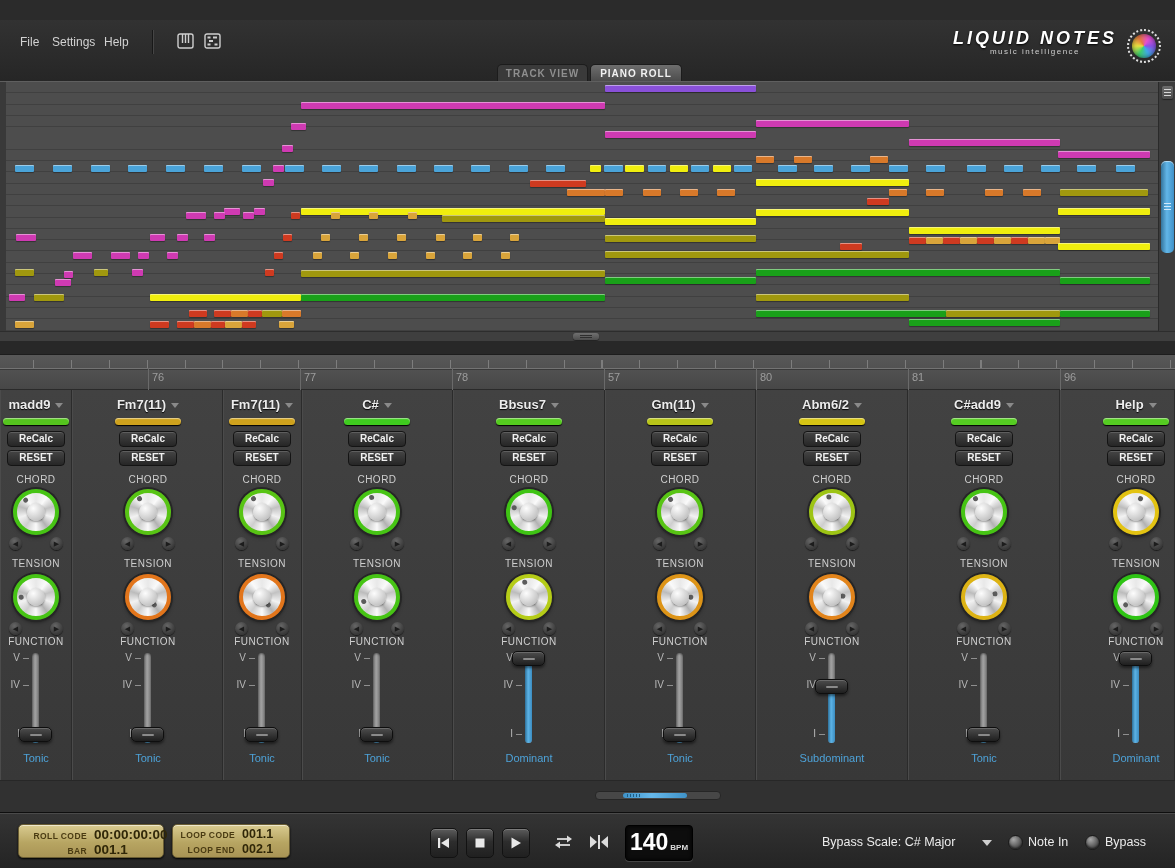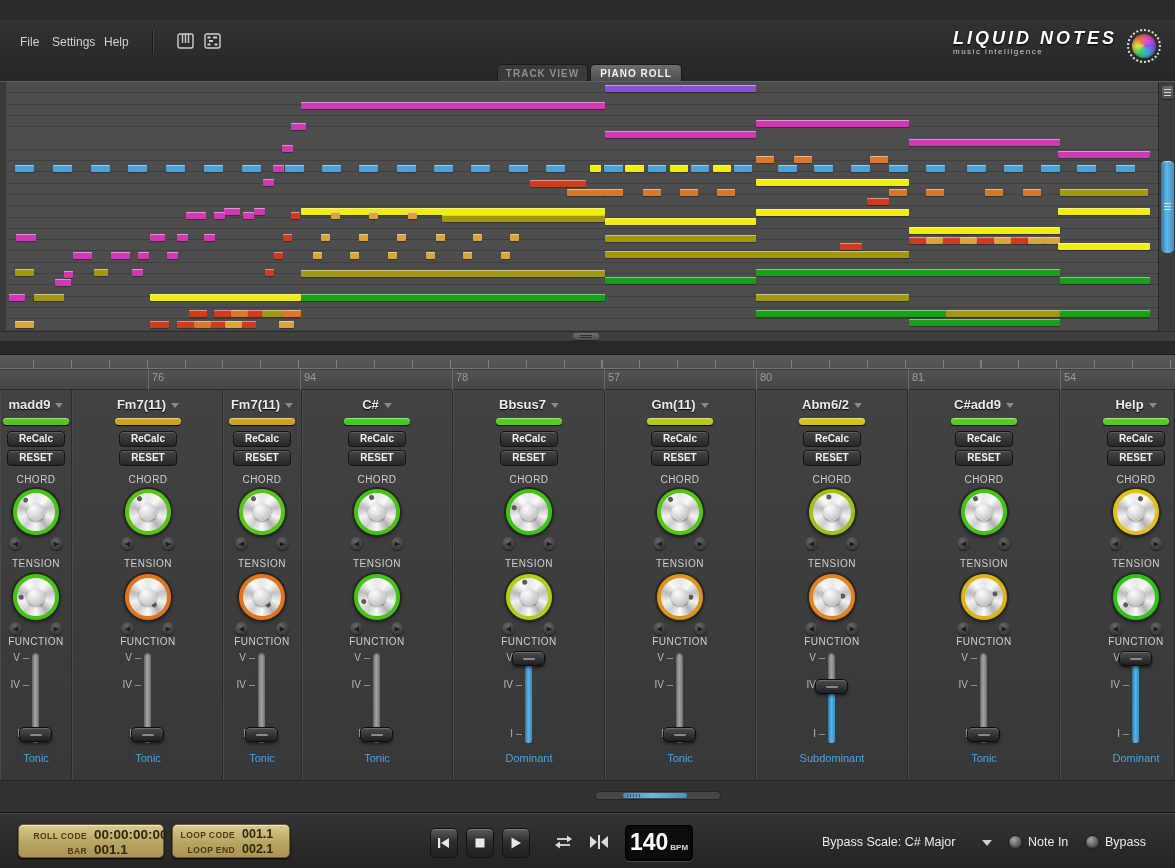--- a/index.html
+++ b/index.html
@@ -10,21 +10,21 @@
   .tl{position:absolute;top:4px;width:12px;height:12px;border-radius:50%;box-shadow:inset 0 1px 1px rgba(255,255,255,.6),0 1px 1px rgba(0,0,0,.3);}
   .tl.red{left:8px;background:radial-gradient(circle at 35% 30%,#ff9a92,#ec6158 60%,#c94840);}
   .tl.yel{left:26px;background:radial-gradient(circle at 35% 30%,#ffd98a,#f5b63e 60%,#d1992e);}
   .tl.grn{left:44px;background:radial-gradient(circle at 35% 30%,#b5eb9a,#53c43f 60%,#3da32e);}
   .wtitle{position:absolute;left:0;right:0;top:3px;text-align:center;font-size:12px;color:#333;font-weight:bold;}
   
   .header{position:absolute;left:0;top:20px;width:100%;height:61px;background:linear-gradient(#323232,#262626);}
   .menu-item{position:absolute;top:15px;font-size:12px;color:#d2d2d2;cursor:default;}
   .msep{position:absolute;left:152px;top:10px;width:1px;height:24px;background:#181818;box-shadow:1px 0 0 #454545;}
   .toolbtn{position:absolute;top:13px;width:20px;height:18px;}
-  .logo{position:absolute;right:58px;top:8px;text-align:left;}
+  .logo{position:absolute;right:58px;top:8px;text-align:center;}
   .logo-title{font-size:18px;font-weight:bold;color:#fff;letter-spacing:3px;font-style:italic;text-shadow:0 1px 2px #000;}
   .logo-sub{font-size:8px;color:#cfcfcf;letter-spacing:1.5px;margin-top:-2px;}
   .logo-orb{position:absolute;right:14px;top:9px;width:34px;height:34px;border-radius:50%;border:2px dotted rgba(255,255,255,.85);box-sizing:border-box;}
   .logo-orb i{position:absolute;left:3px;top:3px;width:24px;height:24px;border-radius:50%;background:conic-gradient(from 30deg,#e84fd0,#8a50e8,#40a8e8,#3fd06e,#e8e040,#e87840,#e84fd0);box-shadow:inset 0 0 5px rgba(0,0,0,.55);}
   
   .tab{position:absolute;top:64px;height:17px;border-radius:5px 5px 0 0;font-size:10px;font-weight:bold;letter-spacing:1px;text-align:center;line-height:17px;border:1px solid #1c1c1c;border-bottom:none;box-sizing:border-box;}
   .tab.inactive{left:497px;width:91px;background:#3a3a3a;color:#8f8f8f;}
   .tab.active{left:590px;width:92px;background:linear-gradient(#6e6e6e,#4c4c4c);color:#f2f2f2;}
   
   .roll{position:absolute;left:0;top:81px;width:1175px;height:250px;background:repeating-linear-gradient(180deg,#4d4d4d 0px,#4d4d4d 10.3px,#404040 10.3px,#404040 11.3px),#4a4a4a;border-top:1px solid #5f5f5f;box-sizing:border-box;overflow:hidden;}
@@ -289,31 +289,31 @@
   </div>
   <div class="gap"></div>
 
   <div class="ruler">
     <div class="ruler-ticks"></div>
     <div class="ruler-line"></div>
     <div id="barmarks">
         <div class="barline" style="left: 148px;"></div>
         <div class="barlabel" style="left: 152px;">76</div>
         <div class="barline" style="left: 300px;"></div>
-        <div class="barlabel" style="left: 304px;">94</div>
+        <div class="barlabel" style="left: 304px;">77</div>
         <div class="barline" style="left: 452px;"></div>
         <div class="barlabel" style="left: 456px;">78</div>
         <div class="barline" style="left: 604px;"></div>
         <div class="barlabel" style="left: 608px;">57</div>
         <div class="barline" style="left: 756px;"></div>
         <div class="barlabel" style="left: 760px;">80</div>
         <div class="barline" style="left: 908px;"></div>
         <div class="barlabel" style="left: 912px;">81</div>
         <div class="barline" style="left: 1060px;"></div>
-        <div class="barlabel" style="left: 1064px;">54</div>
+        <div class="barlabel" style="left: 1064px;">96</div>
       </div>
   </div>
 
   <div class="strips" id="strips">
       <div class="strip" style="left: 0px; width: 72px;">
         <div class="sinner" style="left: -40px;">
           <div class="chead"><span>madd9</span><span class="caret"></span></div>
           <div class="cbar" style="background: rgb(85, 196, 30);"></div>
           <div class="btn" style="top: 41px;">ReCalc</div>
           <div class="btn" style="top: 60px;">RESET</div>

